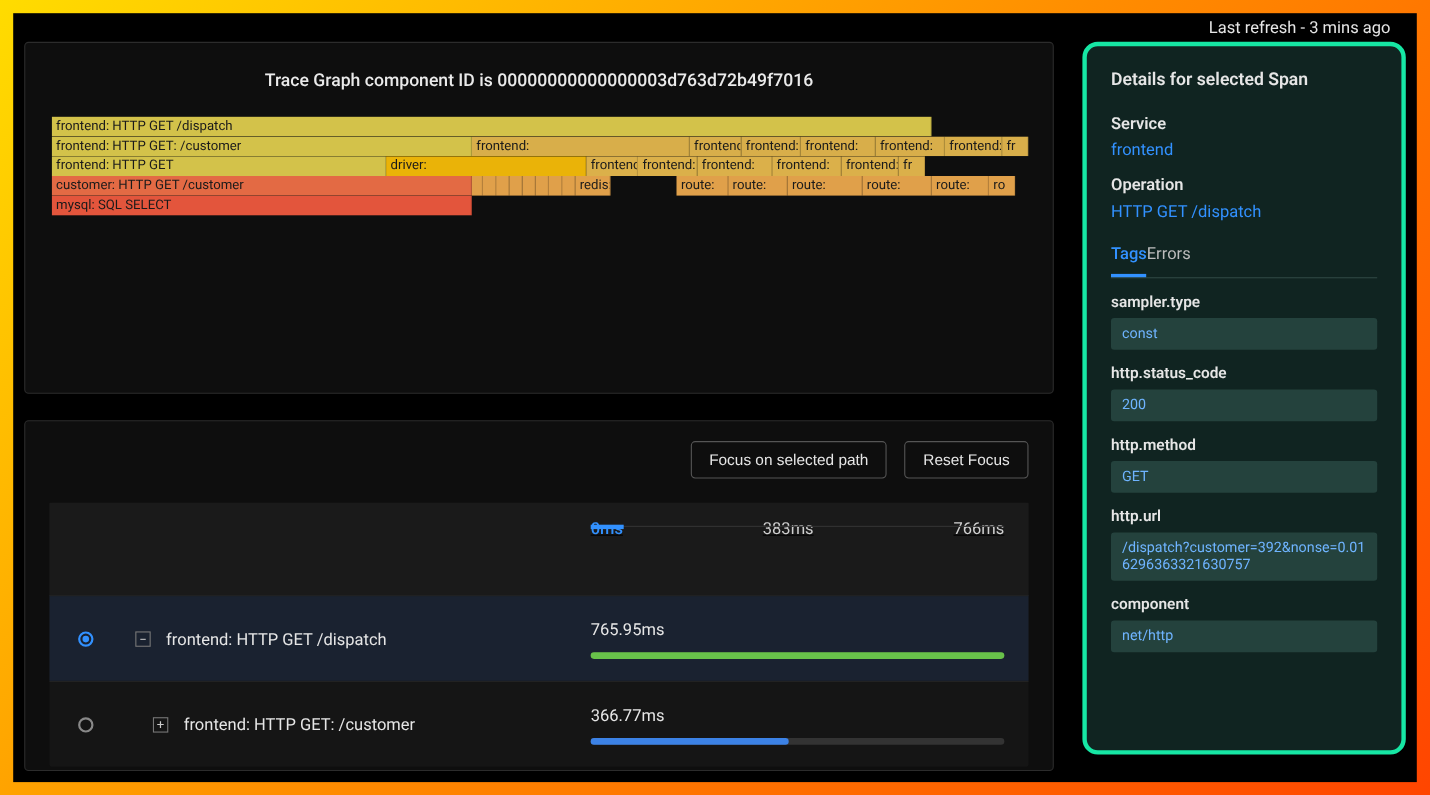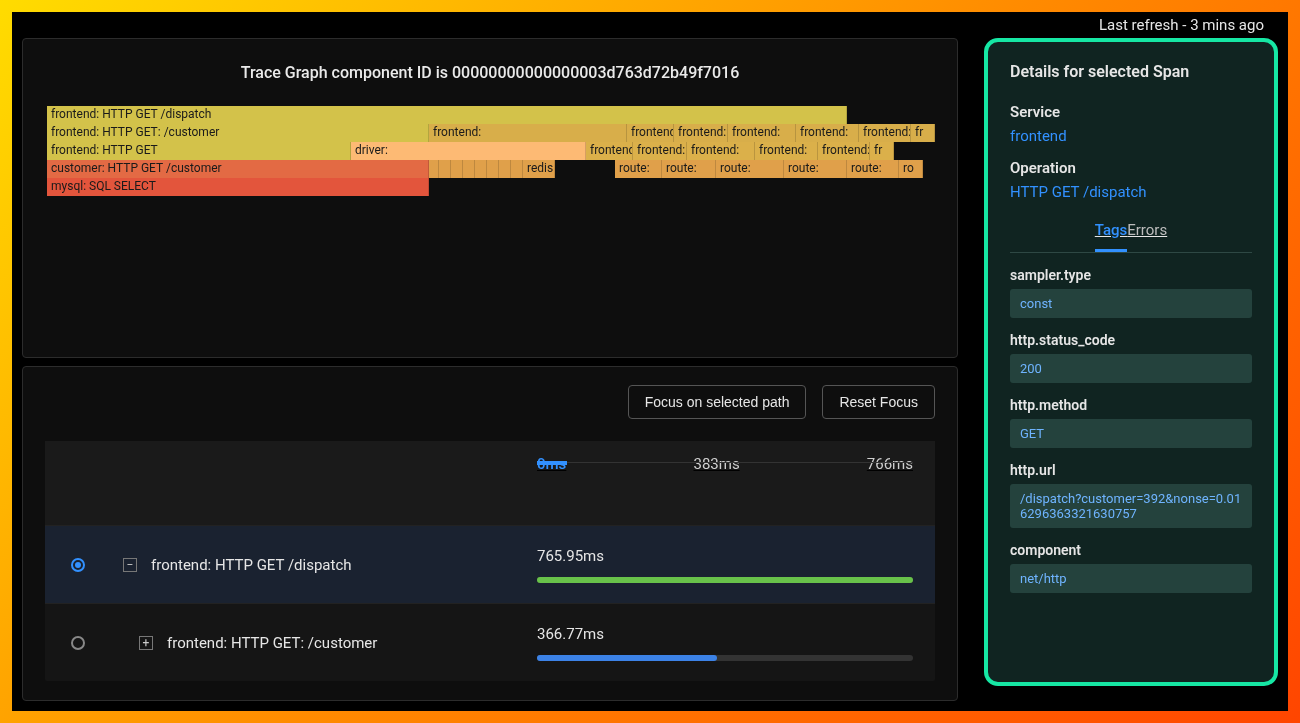--- a/index.html
+++ b/index.html
@@ -67,21 +67,21 @@
     color: #1a1a1a;
     padding: 1px 4px;
     overflow: hidden;
     white-space: nowrap;
   }
   
   .spans-panel {
     background: #0e0e0e;
     border: 1px solid #2c2c2c;
     border-radius: 4px;
-    margin-top: 8px;
+    margin-top: 24px;
     flex: 1;
     padding: 18px 22px 22px 22px;
     overflow: hidden;
   }
   .btn-row {
     text-align: right;
     margin-bottom: 22px;
   }
   .btn {
     background: transparent;
@@ -192,24 +192,23 @@
     padding: 20px 22px;
     color: #e6e6e6;
     font-size: 15px;
     height: 648px;
     overflow: hidden;
   }
   .details-title { font-weight: 600; font-size: 16px; margin-bottom: 22px; }
   .label { font-weight: 600; font-size: 15px; margin-top: 6px; }
   .link { color: #3291ff; margin-top: 6px; margin-bottom: 14px; font-size: 15px; }
   .tabs {
-    display:flex; justify-content: center;
+    display:flex; justify-content: flex-start;
     border-bottom: 1px solid #2e4844;
     margin-top: 10px;
-    text-decoration: underline;
   }
   .tab { padding: 6px 0 10px 0; color:#bcbcbc; cursor:pointer; }
   .tab.active { color:#3291ff; border-bottom: 3px solid #3291ff; font-weight: 500; }
   .tag-block { margin-top: 14px; }
   .tag-key { font-weight:600; color:#e6e6e6; font-size:14px; }
   .tag-val {
     background: #24423d;
     color: #6fb4ff;
     font-size: 13px;
     padding: 7px 10px;
@@ -237,21 +236,21 @@
             <div class="flame-cell" style="width: 198px; background: rgb(216, 174, 74);">frontend:</div>
             <div class="flame-cell" style="width: 47px; background: rgb(216, 174, 74);">frontend:</div>
             <div class="flame-cell" style="width: 54px; background: rgb(216, 174, 74);">frontend:</div>
             <div class="flame-cell" style="width: 68px; background: rgb(216, 174, 74);">frontend:</div>
             <div class="flame-cell" style="width: 63px; background: rgb(216, 174, 74);">frontend:</div>
             <div class="flame-cell" style="width: 52px; background: rgb(216, 174, 74);">frontend:</div>
             <div class="flame-cell" style="width: 24px; background: rgb(216, 174, 74);">fr</div>
           </div>
           <div class="flame-row" style="top: 36px; left: 0px;">
             <div class="flame-cell" style="width: 304px; background: rgb(211, 194, 74);">frontend: HTTP GET</div>
-            <div class="flame-cell" style="width: 235px; background: #fdba74;">driver:</div>
+            <div class="flame-cell" style="width: 182px; background: #eab308;">driver:</div>
             <div class="flame-cell" style="width: 47px; background: rgb(219, 176, 74);">frontend:</div>
             <div class="flame-cell" style="width: 54px; background: rgb(219, 176, 74);">frontend:</div>
             <div class="flame-cell" style="width: 68px; background: rgb(219, 176, 74);">frontend:</div>
             <div class="flame-cell" style="width: 63px; background: rgb(219, 176, 74);">frontend:</div>
             <div class="flame-cell" style="width: 52px; background: rgb(219, 176, 74);">frontend:</div>
             <div class="flame-cell" style="width: 24px; background: rgb(219, 176, 74);">fr</div>
           </div>
           <div class="flame-row" style="top: 54px; left: 0px;">
             <div class="flame-cell" style="width: 382px; background: rgb(227, 106, 68);">customer: HTTP GET /customer</div>
             <div class="flame-cell" style="width: 10px; background: rgb(224, 160, 74);"></div>

